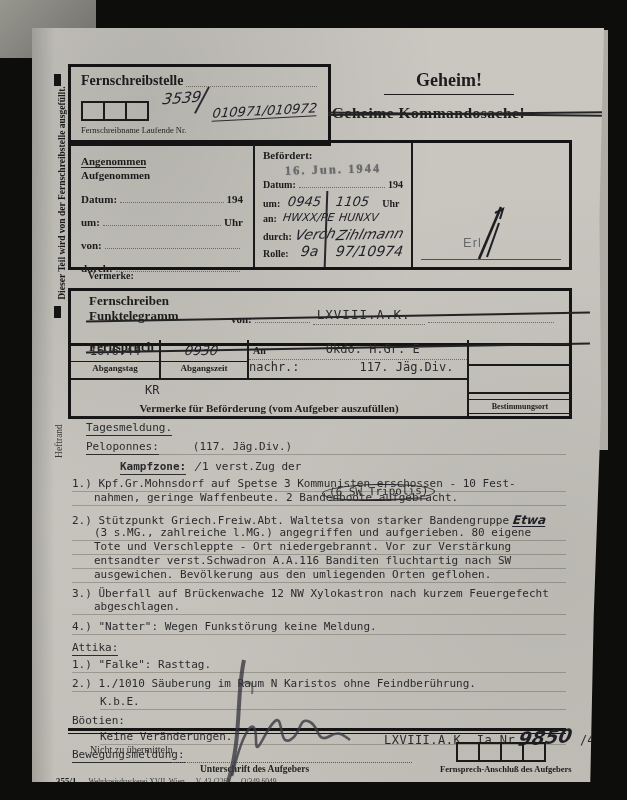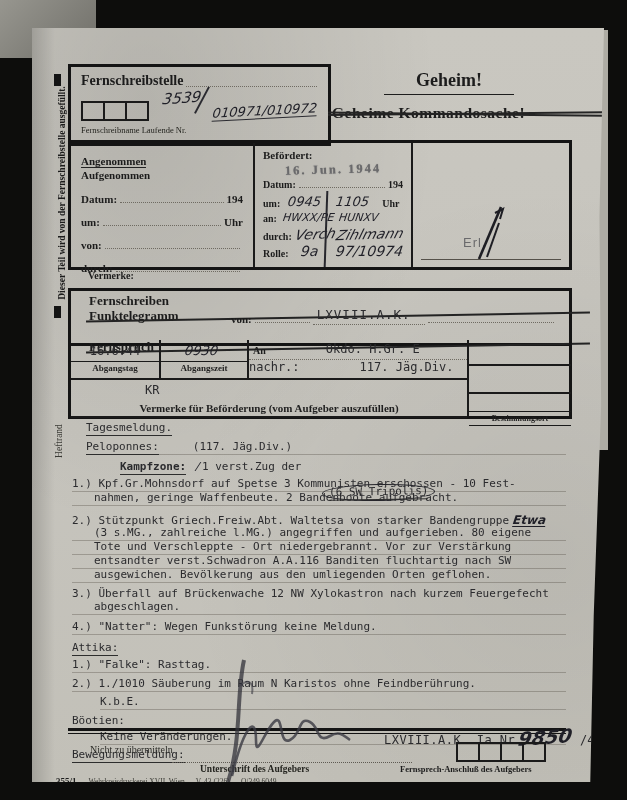--- a/index.html
+++ b/index.html
@@ -178,21 +178,21 @@
       </div>
 
       <div class="abs" style="left:0;top:38px;width:396px;height:38px;border-top:2px solid #1a1a1a;">
         <div class="typed" style="font-size:12px;margin:3px 0 0 74px;">KR</div>
         <div class="cellcap" style="font-size:11px;margin-top:5px;border-bottom:2px solid #1a1a1a;padding-bottom:2px;">Vermerke für Beförderung (vom Aufgeber auszufüllen)</div>
       </div>
 
       <div class="abs" style="left:396px;top:0;width:102px;height:76px;border-left:2px solid #1a1a1a;">
         <div class="abs" style="left:0;top:24px;width:100%;border-top:2px solid #1a1a1a;"></div>
         <div class="abs" style="left:0;top:52px;width:100%;border-top:2px solid #1a1a1a;"></div>
-        <div class="abs cellcap" style="left:0;top:68px;width:100%;font-size:8px;border:1.5px solid #1a1a1a;border-left:none;border-right:none;padding:2px 0;margin-top:3px;">Bestimmungsort</div>
+        <div class="abs cellcap" style="left:0;top:56px;width:100%;font-size:8px;border:1.5px solid #1a1a1a;border-left:none;border-right:none;padding:2px 0;margin-top:3px;">Bestimmungsort</div>
       </div>
     </div>
 
     <div class="abs typed" style="left:40px;top:394px;width:494px;font-size:11px;">
       <div class="body-line" style="margin-left:14px;"><span class="uh">Tagesmeldung.</span></div>
       <div class="body-line bline" style="margin-top:6px;margin-left:14px;"><span class="uh">Peloponnes:</span><span style="margin-left:34px;">(117. Jäg.Div.)</span></div>
       <div class="body-line" style="margin-top:6px;margin-left:48px;"><span class="uh" style="font-weight:bold;">Kampfzone:</span><span class="hw" style="margin-left:10px;font-size:11px;">∕</span><span style="margin-left:2px;">1 verst.Zug der</span></div>
       <div class="body-line bline" style="margin-top:4px;">1.) Kpf.Gr.Mohnsdorf auf Spetse 3 Kommunisten erschossen - 10 Fest-</div>
       <div class="body-line bline cont">nahmen, geringe Waffenbeute.  2 Bandenboote aufgebracht.</div>
       <div class="abs" style="left:250px;top:62px;border:1.5px solid #26262c;border-radius:50%;padding:0px 6px 2px 6px;transform:rotate(-1deg);"><span class="uh">(6 SW Tripolis)</span></div>
@@ -225,20 +225,20 @@
       <path d="M50,120 C62,70 74,58 74,84 C74,104 82,76 92,66 C102,56 96,90 108,84 C120,78 116,60 128,66 C138,71 134,88 148,80 C158,74 162,80 168,84" stroke="#3a3a42" stroke-width="2.6" fill="none" opacity="0.8"></path>
       <path d="M58,30 C66,22 72,26 70,38" stroke="#3a3a42" stroke-width="2" fill="none" opacity="0.6"></path>
     </svg>
 
     <div class="abs" style="left:352px;top:698px;white-space:nowrap;">
       <span class="typed" style="font-size:12px;letter-spacing:.5px;">LXVIII.A.K. Ia Nr.</span><span class="hw" style="font-size:19px;font-weight:bold;margin-left:-4px;transform:skewX(-14deg) rotate(-4deg);">9850</span><span class="typed" style="font-size:12px;margin-left:8px;">/44 geh.</span>
     </div>
     <div class="abs" style="left:424px;top:714px;">
       <span class="smallbox first"></span><span class="smallbox"></span><span class="smallbox"></span><span class="smallbox"></span>
     </div>
-    <div class="abs serifb" style="left:368px;top:736px;font-size:8.5px;">Fernsprech-Anschluß des Aufgebers</div>
+    <div class="abs serifb" style="left:408px;top:736px;font-size:8.5px;">Fernsprech-Anschluß des Aufgebers</div>
 
     <div class="abs" style="left:24px;top:742px;white-space:nowrap;">
       <span class="serifb" style="font-size:9px;">355/1</span>
       <span class="serif" style="font-size:7.5px;color:#3a3a35;margin-left:8px;">Wehrkreisdruckerei XVII. Wien — V. 43 (226) — Q/349 6049</span>
     </div>
   </div>
 </div>
 
 </body></html>

